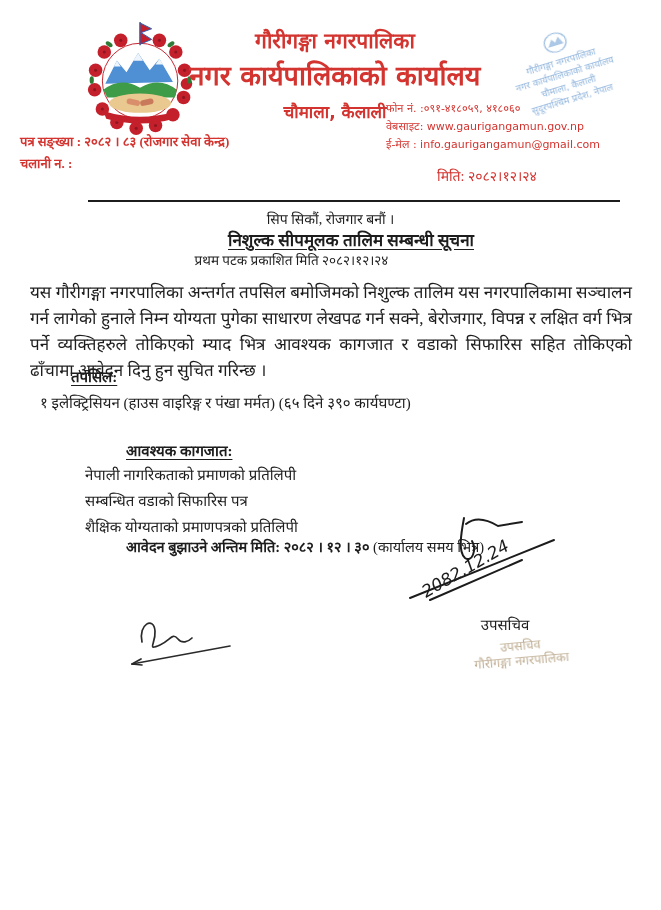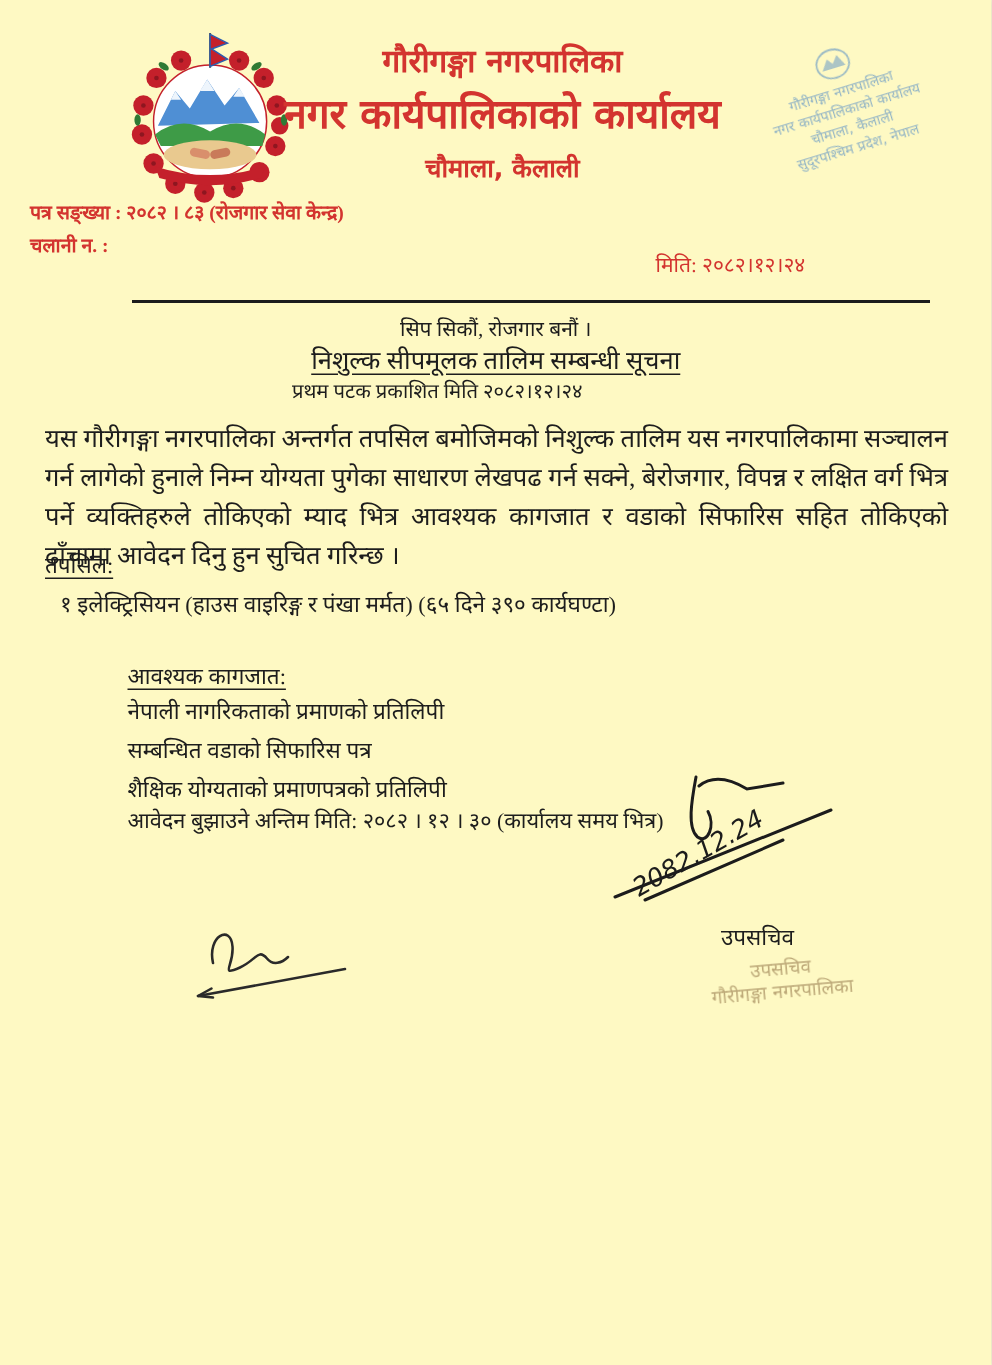--- a/index.html
+++ b/index.html
@@ -5,28 +5,28 @@
   :root{
     --accent-red:#d3342f;
     --ink-black:#1d1d1d;
     --stamp-blue:rgba(74,134,199,0.60);
     --stamp-brown:rgba(148,120,74,0.62);
   }
   *{margin:0;padding:0;box-sizing:border-box;}
   body{background:#e8e8e8;font-family:"Liberation Serif",serif;}
   .page{
     position:relative;width:661px;height:910px;margin:0 auto;
-    background:#fef9c3;overflow:hidden;
+    background:#ffffff;overflow:hidden;
     box-shadow:0 0 4px rgba(0,0,0,.2);
   }
   .abs{position:absolute;}
   .red{color:var(--accent-red);}
   .blk{color:var(--ink-black);}
   .ctr{text-align:center;}
-  .bold{font-weight:normal;}
+  .bold{font-weight:bold;padding-left:41px;}
   .ul{text-decoration:underline;text-underline-offset:3px;}
 
   
   .hdr-line1{left:185px;top:26px;width:300px;font-size:21px;font-weight:bold;font-family:"DejaVu Sans",sans-serif;}
   .hdr-line2{left:160px;top:56px;width:350px;font-size:27px;font-weight:bold;font-family:"DejaVu Sans",sans-serif;}
   .hdr-line3{left:185px;top:100px;width:300px;font-size:17px;font-weight:bold;font-family:"DejaVu Sans",sans-serif;}
   .contact{left:386px;top:100px;width:265px;font-size:11px;line-height:18px;font-family:"DejaVu Sans",sans-serif;}
   .letter-no{left:20px;top:132px;font-size:13px;font-weight:bold;}
   .dispatch-no{left:20px;top:154px;font-size:13px;font-weight:bold;}
   .date-line{left:437px;top:166px;font-size:14px;font-weight:normal;}
@@ -137,20 +137,25 @@
     <svg class="mini-emblem" width="26" height="22" viewBox="0 0 26 22">
       <ellipse cx="13" cy="11" rx="11" ry="9.5" fill="none" stroke="rgba(74,134,199,0.55)" stroke-width="1.2"></ellipse>
       <path d="M5,14 L10,7 L13,11 L17,6 L21,14 Z" fill="rgba(74,134,199,0.45)"></path>
     </svg>
     <div>गौरीगङ्गा नगरपालिका</div>
     <div>नगर कार्यपालिकाको कार्यालय</div>
     <div>चौमाला, कैलाली</div>
     <div>सुदूरपश्चिम प्रदेश, नेपाल</div>
   </div>
 
+  <div class="abs red contact">
+    <div>फोन नं. :०९१-४१८०५९, ४१८०६०</div>
+    <div>वेबसाइट: www.gaurigangamun.gov.np</div>
+    <div>ई-मेल : info.gaurigangamun@gmail.com</div>
+  </div>
 
   <div class="abs red letter-no">पत्र सङ्ख्या : २०८२ । ८३  (रोजगार सेवा केन्द्र)</div>
   <div class="abs red dispatch-no">चलानी न. :</div>
   <div class="abs red date-line">मिति: २०८२।१२।२४</div>
 
   <div class="abs divider"></div>
 
   <div class="abs ctr blk slogan">सिप सिकौं, रोजगार बनौं ।</div>
   <div class="abs ctr blk notice-title bold ul">निशुल्क सीपमूलक तालिम सम्बन्धी सूचना</div>
   <div class="abs ctr blk published">प्रथम पटक प्रकाशित मिति २०८२।१२।२४</div>

